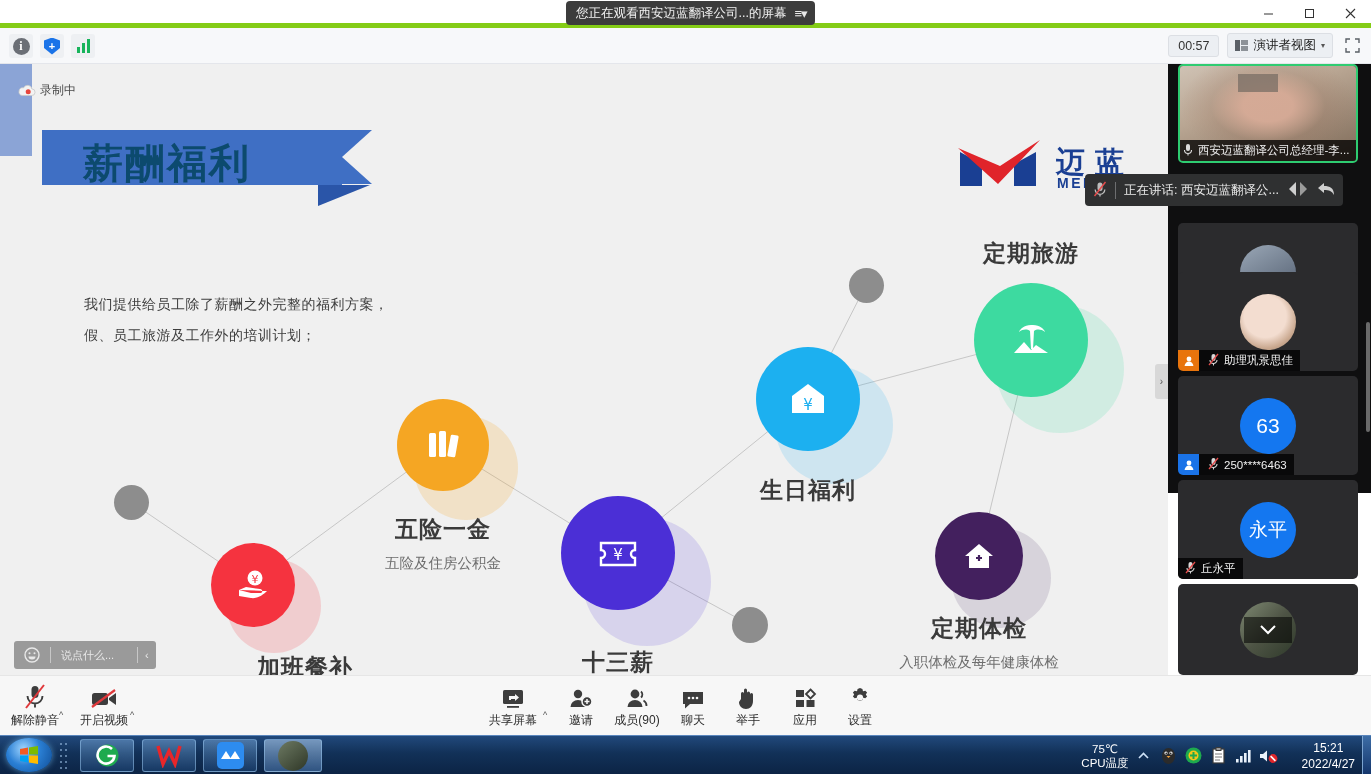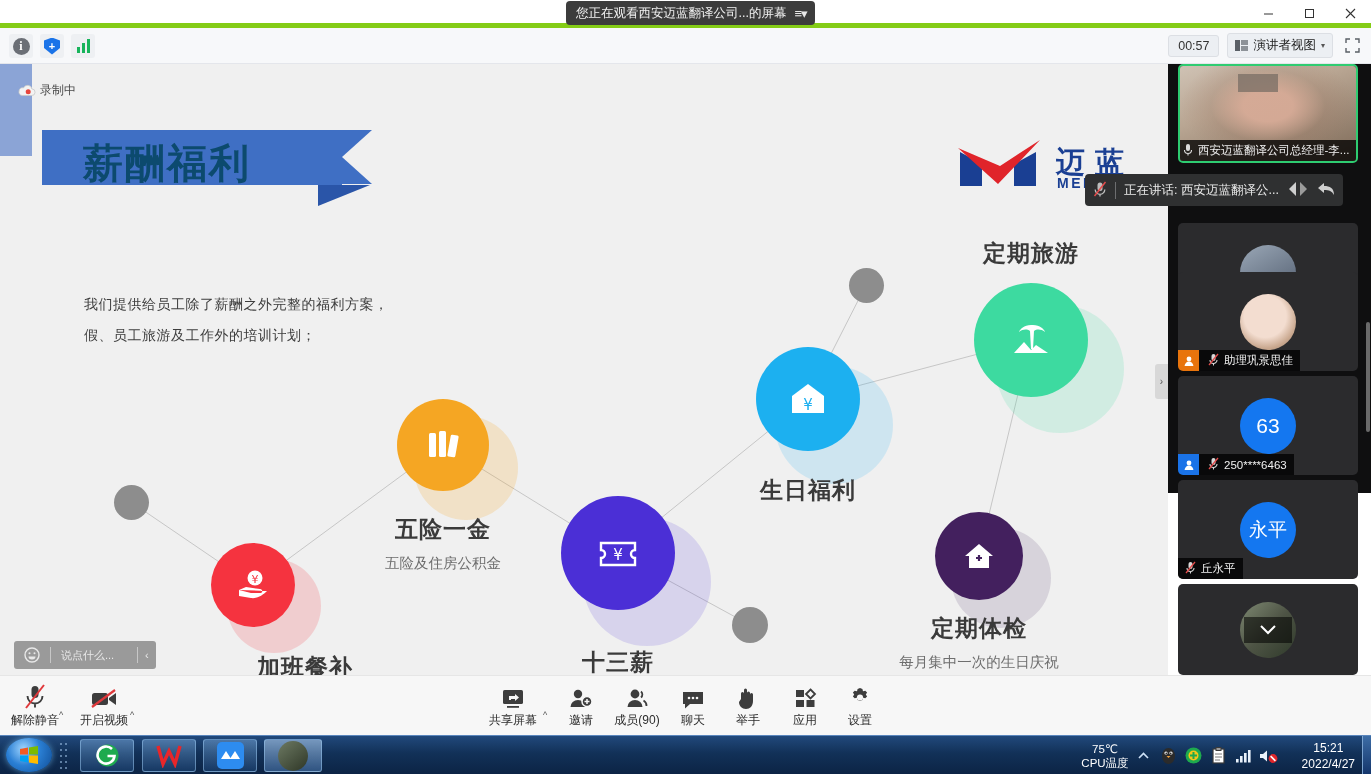--- a/index.html
+++ b/index.html
@@ -413,21 +413,21 @@
       <div class="halo" style="width:100px;height:100px;background:rgba(67,32,94,.14);"></div>
       <div class="core" style="width:88px;height:88px;background:#43205e;margin-left:-44px;margin-top:-44px;">
         <svg width="42" height="42" viewBox="0 0 42 42">
           <path d="M21 9 L35 21 h-4 v12 H11 V21 H7 z" fill="#fff"></path>
           <path d="M18 23 h6 M21 20 v6" stroke="#43205e" stroke-width="2.2"></path>
         </svg>
       </div>
     </div>
     <div class="lbl" style="left:849px;top:549px;width:260px;">
       <div class="t">定期体检</div>
-      <div class="s">每月集中一次的生日庆祝</div>
+      <div class="s">入职体检及每年健康体检</div>
     </div>
 
     <div class="chatbar">
       <div class="seg">
         <svg width="16" height="16" viewBox="0 0 16 16">
           <circle cx="8" cy="8" r="7" fill="none" stroke="#e8e8e8" stroke-width="1.4"></circle>
           <circle cx="5.5" cy="6.3" r="1" fill="#e8e8e8"></circle>
             <circle cx="10.5" cy="6.3" r="1" fill="#e8e8e8"></circle>
           <path d="M4.5 9.5 a3.5 3 0 0 0 7 0 z" fill="#e8e8e8"></path>
         </svg>

